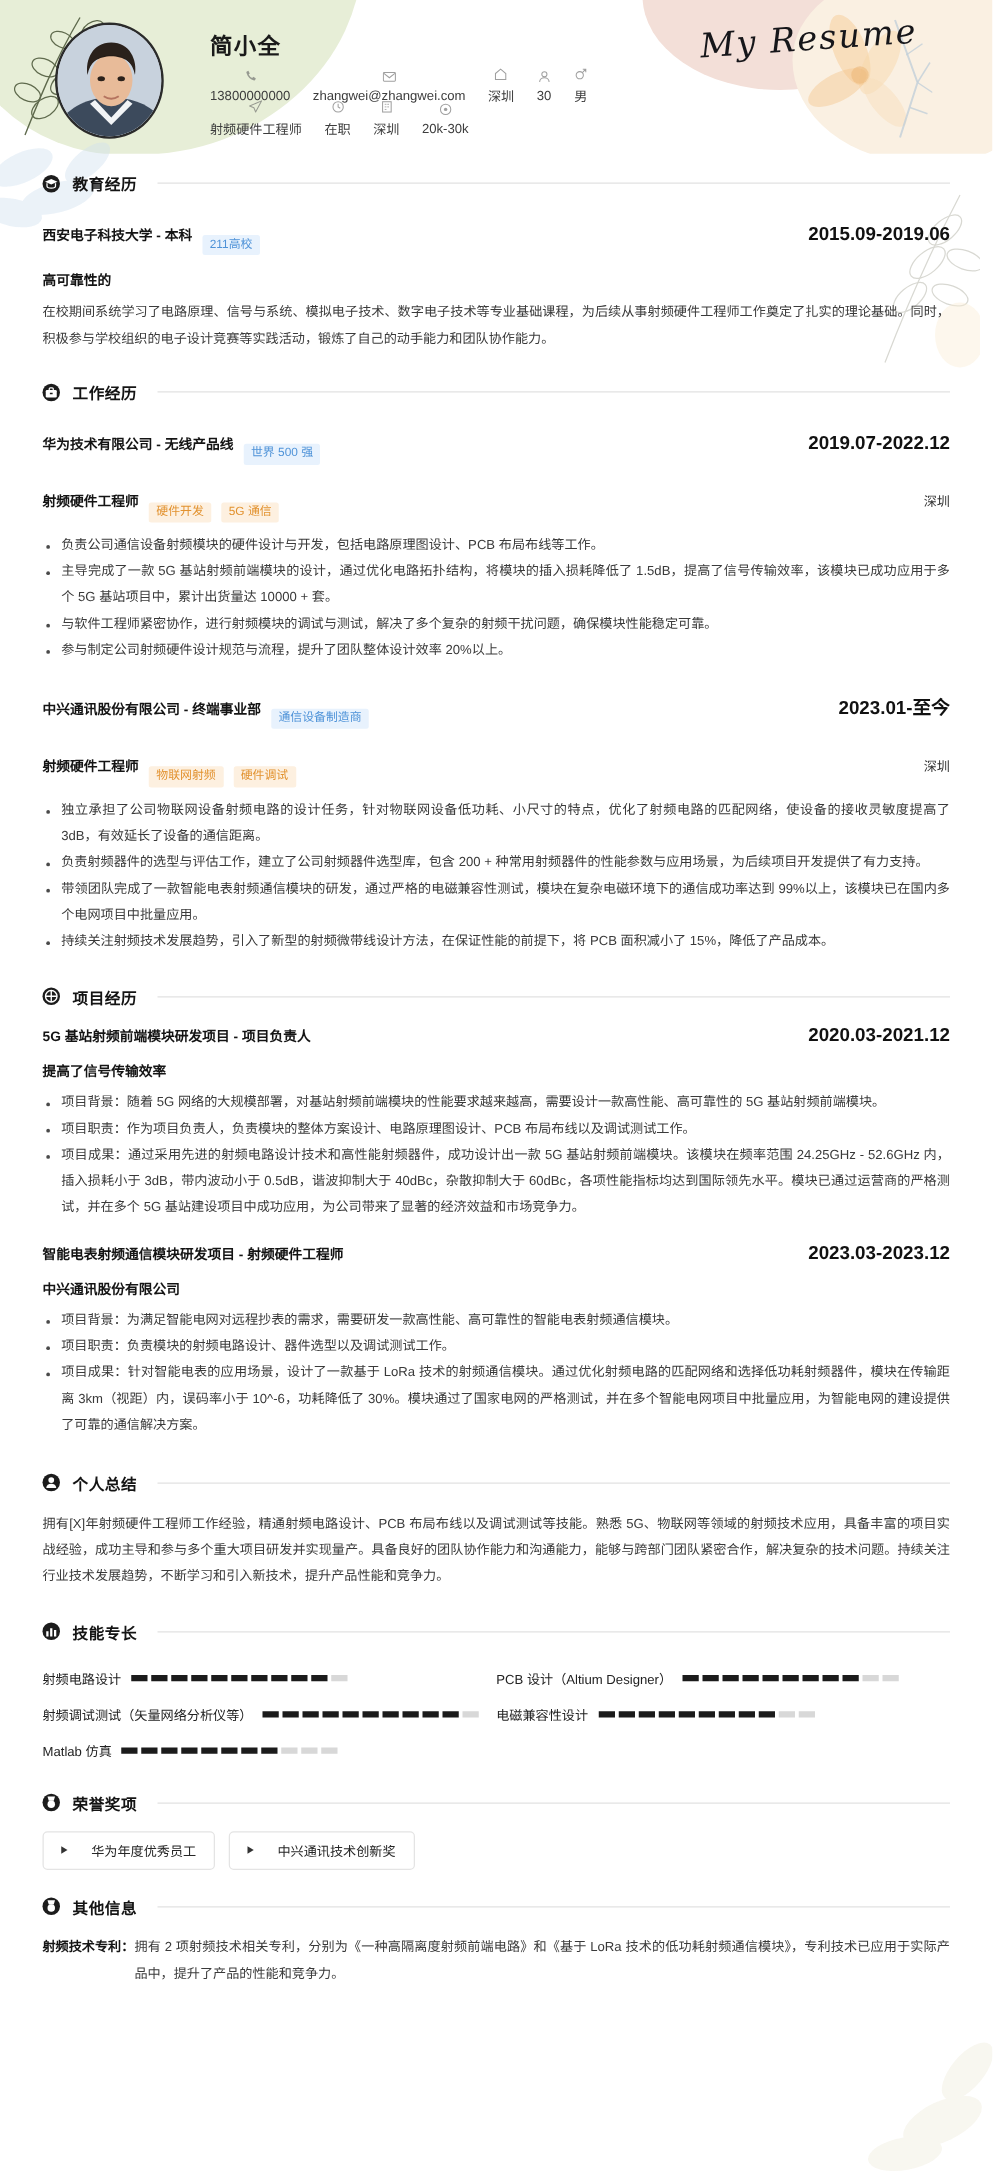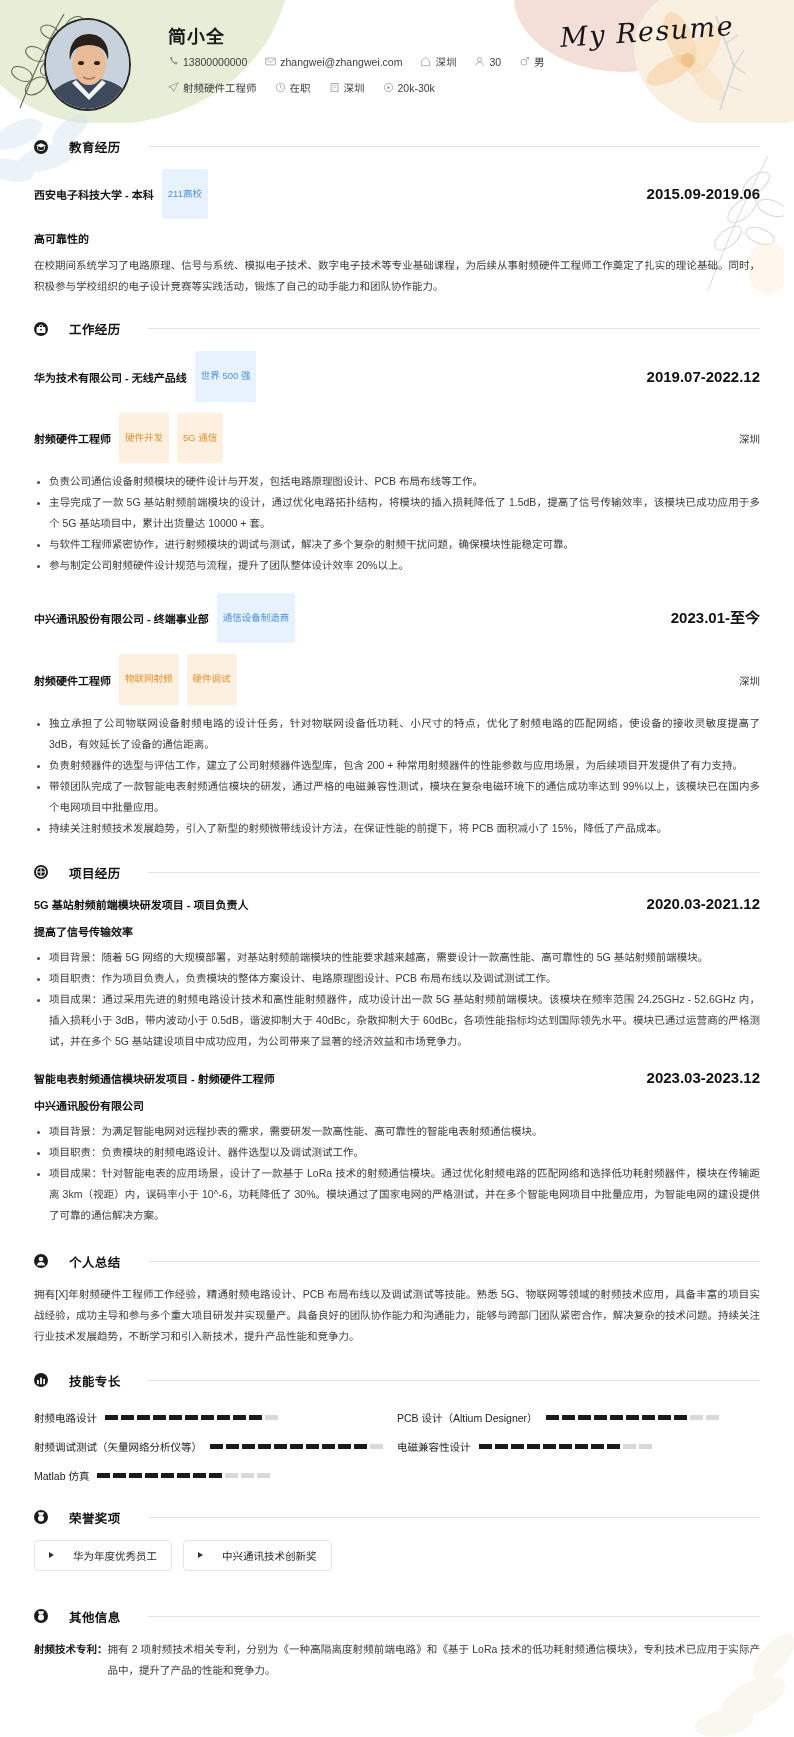--- a/index.html
+++ b/index.html
@@ -47,43 +47,43 @@
     position:absolute; right:60px; top:16px; z-index:5;
     font-family:"DejaVu Serif",serif; font-style:italic; font-size:27px;
     color:#16161a; letter-spacing:1.5px;
     transform:rotate(-4deg);
   }
 
   .meta-row{ position:absolute; left:168px; display:flex; align-items:center; gap:5px; z-index:4;
     font-size:10.5px; color:#3d3d3d; white-space:nowrap; }
   .meta-row.r1{ top:54px; }
   .meta-row.r2{ top:80px; }
-  .meta-item{ display:flex; align-items:center; gap:4px; margin-right:13px;}
+  .meta-item{ display:flex; align-items:center; gap:4px; margin-right:13px;flex-direction:column;}
   .mi-ic{ width:11px; height:11px; flex:none; opacity:.62; }
   .mi-ic svg{ display:block; }
 
   
   .page{ padding:0 34px; position:relative; z-index:3; }
 
-  .sec-head{ display:flex; align-items:center; gap:21px; margin:14px 0 13px; }
+  .sec-head{ display:flex; align-items:center; gap:10px; margin:14px 0 13px; }
   .sec-badge{
     width:14px; height:14px; border-radius:50%; background:#1c1c1c;
     display:flex; align-items:center; justify-content:center; flex:none;
   }
   .sec-badge svg{ display:block; }
   .sec-title{ font-size:12.5px; font-weight:700; color:#141414; letter-spacing:.4px; white-space:nowrap;}
   .sec-rule{ flex:1; height:1px; background:#e2e2e2; margin-left:6px; }
 
   .row{ display:flex; justify-content:space-between; align-items:baseline; gap:10px; }
   .r-left{ display:flex; align-items:center; gap:8px; flex-wrap:wrap; }
   .t-strong{ font-size:11px; font-weight:700; color:#141414; }
   .t-date{ font-size:15px; font-weight:700; color:#111; white-space:nowrap; }
   .t-city{ font-size:10.5px; color:#333; white-space:nowrap; }
 
-  .tag{ font-size:9.5px; padding:19px 6px; border-radius:2px; white-space:nowrap; line-height:1.3;}
+  .tag{ font-size:9.5px; padding:2px 6px; border-radius:2px; white-space:nowrap; line-height:1.3;margin-top:19px;}
   .tag-blue{ background:#e8f2fd; color:#4f93d8; }
   .tag-orange{ background:#fdf0e0; color:#e2922f; }
 
   .sub{ font-size:11px; font-weight:700; color:#141414; margin-top:11px; }
   .para{ font-size:10.5px; line-height:2.0; color:#3a3a3a; margin-top:9px; text-align:justify;}
 
   ul.bl{ list-style:none; margin-top:8px; }
   ul.bl li{ position:relative; padding-left:15px; font-size:10.5px; line-height:2.0; color:#3a3a3a; text-align:justify;}
   ul.bl li::before{
     content:""; position:absolute; left:3px; top:10px;
@@ -519,21 +519,21 @@
     <div class="honor">
       <span class="tri"></span>
       <span>华为年度优秀员工</span>
     </div>
     <div class="honor">
       <span class="tri"></span>
       <span>中兴通讯技术创新奖</span>
     </div>
   </div>
 
-  <div class="sec-head" style="margin-top:36px">
+  <div class="sec-head" style="margin-top:20px">
     <span class="sec-badge">
       <svg viewBox="0 0 14 14" width="14" height="14">
           <circle cx="7" cy="8.4" r="3" fill="#fff"></circle>
           <path d="M5 5.6 4 2.2h6L9 5.6" fill="#fff"></path>
         </svg>
     </span>
     <span class="sec-title">其他信息</span>
     <span class="sec-rule"></span>
   </div>
   <div class="other-line">

